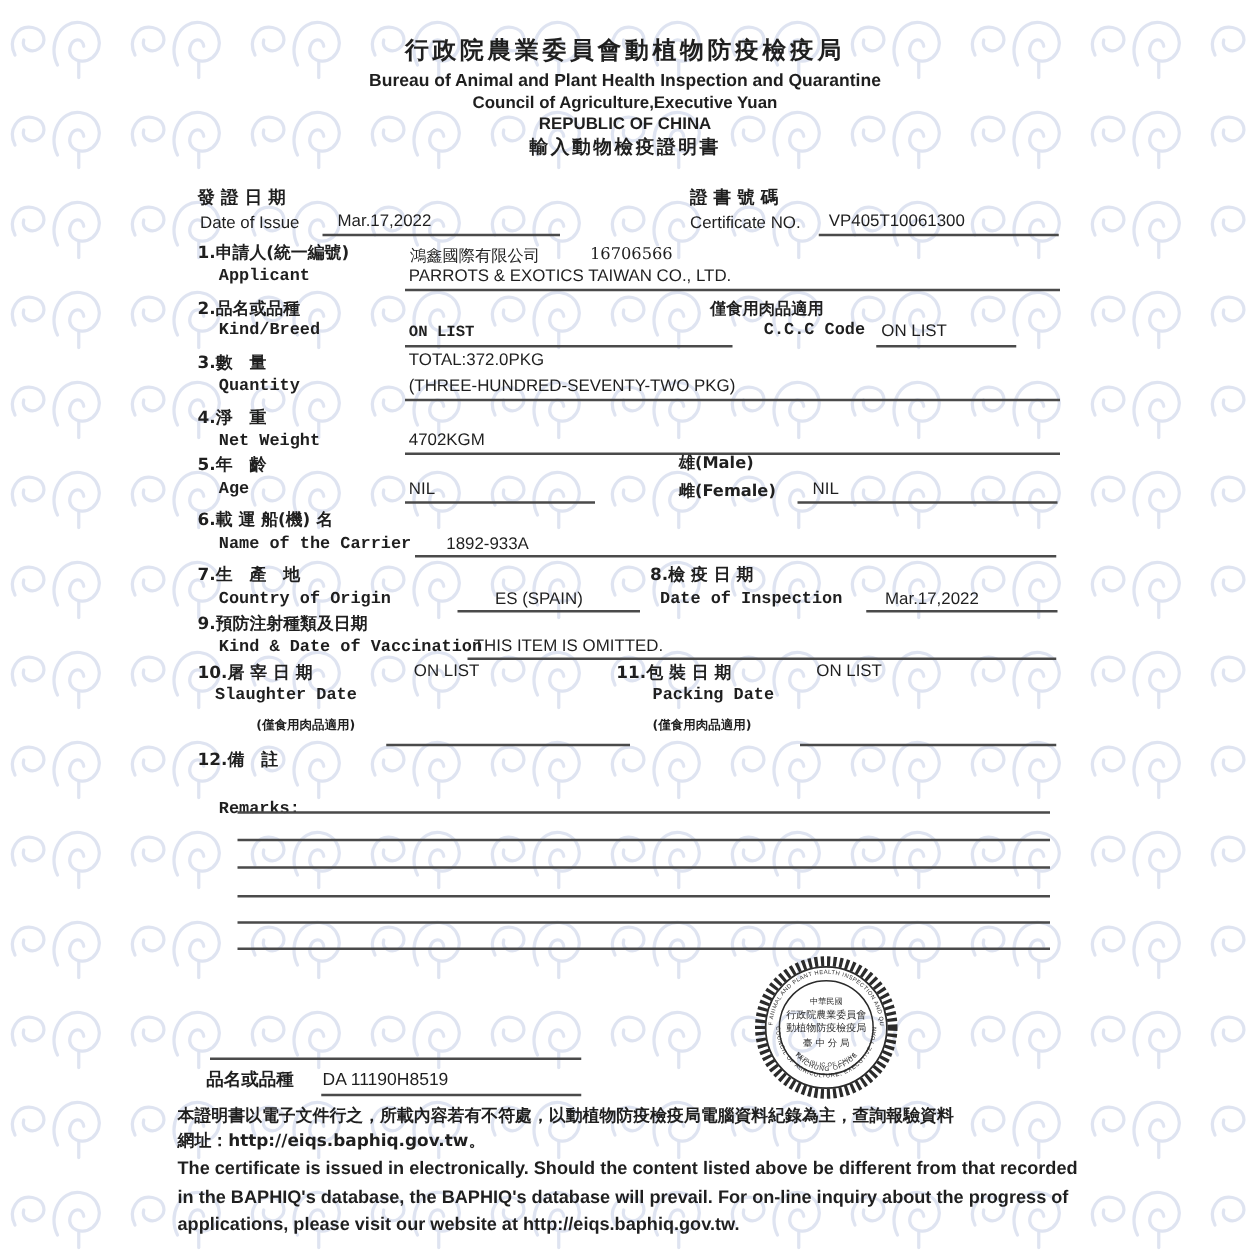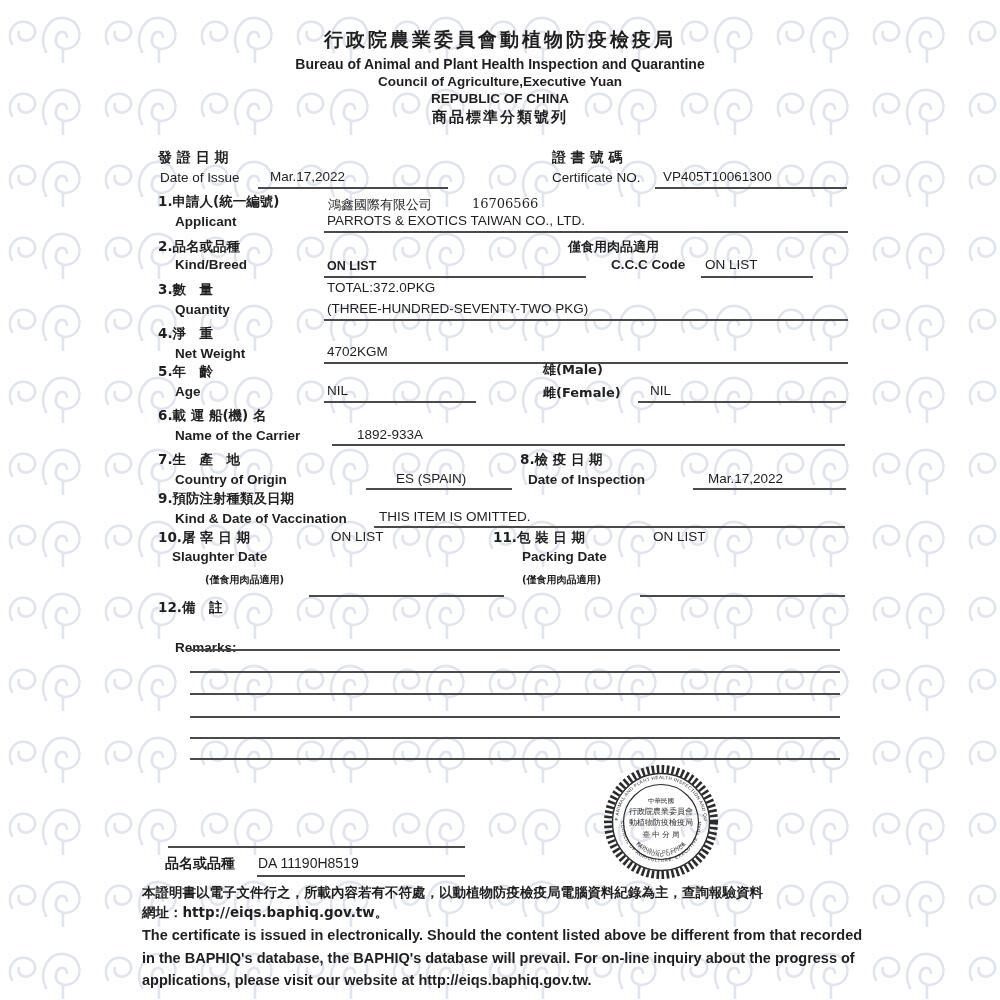--- a/index.html
+++ b/index.html
@@ -2,21 +2,21 @@
 <html><head>
 <meta charset="utf-8">
 <style>
   html,body{margin:0;padding:0;background:#ffffff;}
   .page{position:relative;width:1000px;height:1000px;background:#ffffff;overflow:hidden;
         font-family:"Liberation Sans",sans-serif;color:#1f1f1f;}
   .abs{position:absolute;white-space:nowrap;}
   .center{left:0;width:1000px;text-align:center;}
   .zh{font-family:"DejaVu Sans",sans-serif;font-weight:bold;}
   .zhserif{font-family:"DejaVu Serif",serif;font-weight:normal;}
-  .mono{font-family:Liberation Sans, sans-serif;font-weight:600;text-align:right;}
+  .mono{font-family:Liberation Mono, monospace;font-weight:600;text-align:right;}
   .sans{font-family:"Liberation Sans",sans-serif;}
   .ul{position:absolute;border-bottom:2px solid #4a4a4a;height:0;}
   .wm{position:absolute;left:0;top:0;z-index:0;}
   .content{position:absolute;left:0;top:0;width:1000px;height:1000px;z-index:1;}
   .fs10{font-size:10px;} .fs11{font-size:11.5px;letter-spacing:.5px;}
   .fs12{font-size:12.5px;} .fs13{font-size:13px;} .fs13h{font-size:13.5px;}
   .fs14{font-size:14px;} .fs15{font-size:15px;letter-spacing:2px;}
   .fs19{font-size:19px;letter-spacing:3px;}
   .enpara{white-space:normal;line-height:22.5px;font-size:14.5px;font-weight:bold;}
 </style>
@@ -37,21 +37,21 @@
     </defs>
     <rect width="1000" height="1000" fill="url(#wmp)"></rect>
   </svg>
 
   <div class="content">
 
     <div class="abs center zh fs19" style="top:27px">行政院農業委員會動植物防疫檢疫局</div>
     <div class="abs center sans fs14" style="top:56px;font-weight:bold">Bureau of Animal and Plant Health Inspection and Quarantine</div>
     <div class="abs center sans fs13h" style="top:74px;font-weight:bold">Council of Agriculture,Executive Yuan</div>
     <div class="abs center sans fs13h" style="top:91px;font-weight:bold">REPUBLIC OF CHINA</div>
-    <div class="abs center zh fs15" style="top:108px">商品標準分類號列</div>
+    <div class="abs center zh fs15" style="top:108px">輸入動物檢疫證明書</div>
 
     <div class="abs zh fs14" style="left:158px;top:149px">發 證 日 期</div>
     <div class="abs sans fs13h" style="left:160px;top:170px">Date of Issue</div>
     <div class="abs sans fs13h" style="left:270px;top:169px">Mar.17,2022</div>
     <div class="ul" style="left:258px;top:187px;width:190px"></div>
 
     <div class="abs zh fs14" style="left:552px;top:149px">證 書 號 碼</div>
     <div class="abs sans fs13h" style="left:552px;top:170px">Certificate NO.</div>
     <div class="abs sans fs13h" style="left:663px;top:169px">VP405T10061300</div>
     <div class="ul" style="left:655px;top:187px;width:192px"></div>

